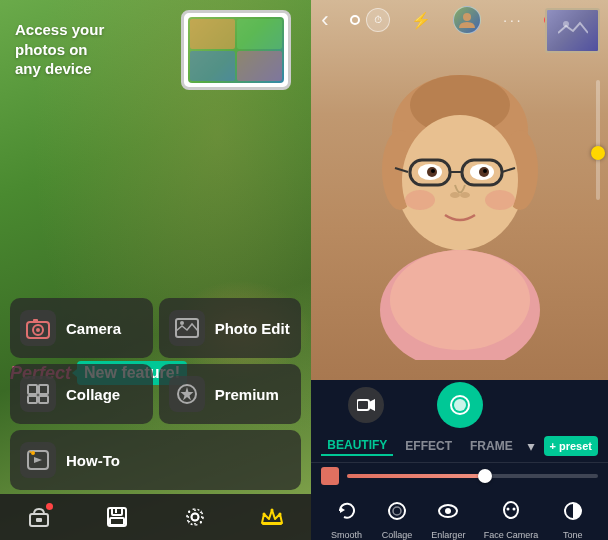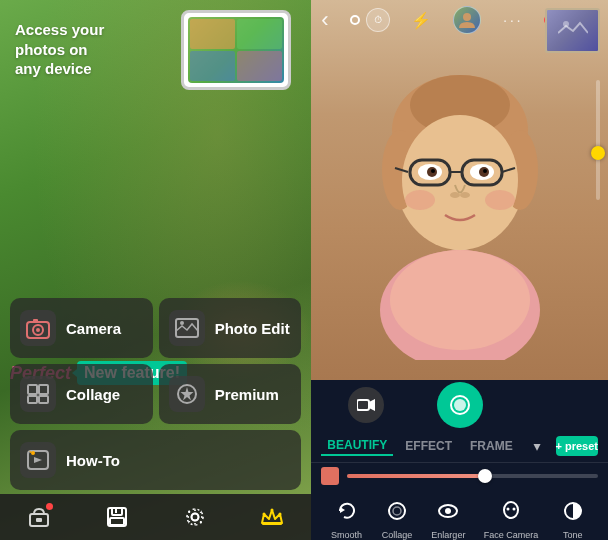--- a/index.html
+++ b/index.html
@@ -379,21 +379,21 @@
     .btab.active {
       color: #00c896;
       border-bottom: 2px solid #00c896;
     }
     .preset-btn {
       margin-left: auto;
       background: #00c896;
       color: white;
       border: none;
       border-radius: 4px;
-      padding: 4px 0;
+      padding: 4px 6px;
       font-size: 11px;
       font-weight: 600;
       cursor: pointer;
     }
     .slider-row {
       display: flex;
       align-items: center;
       padding: 4px 10px;
       gap: 8px;
     }

